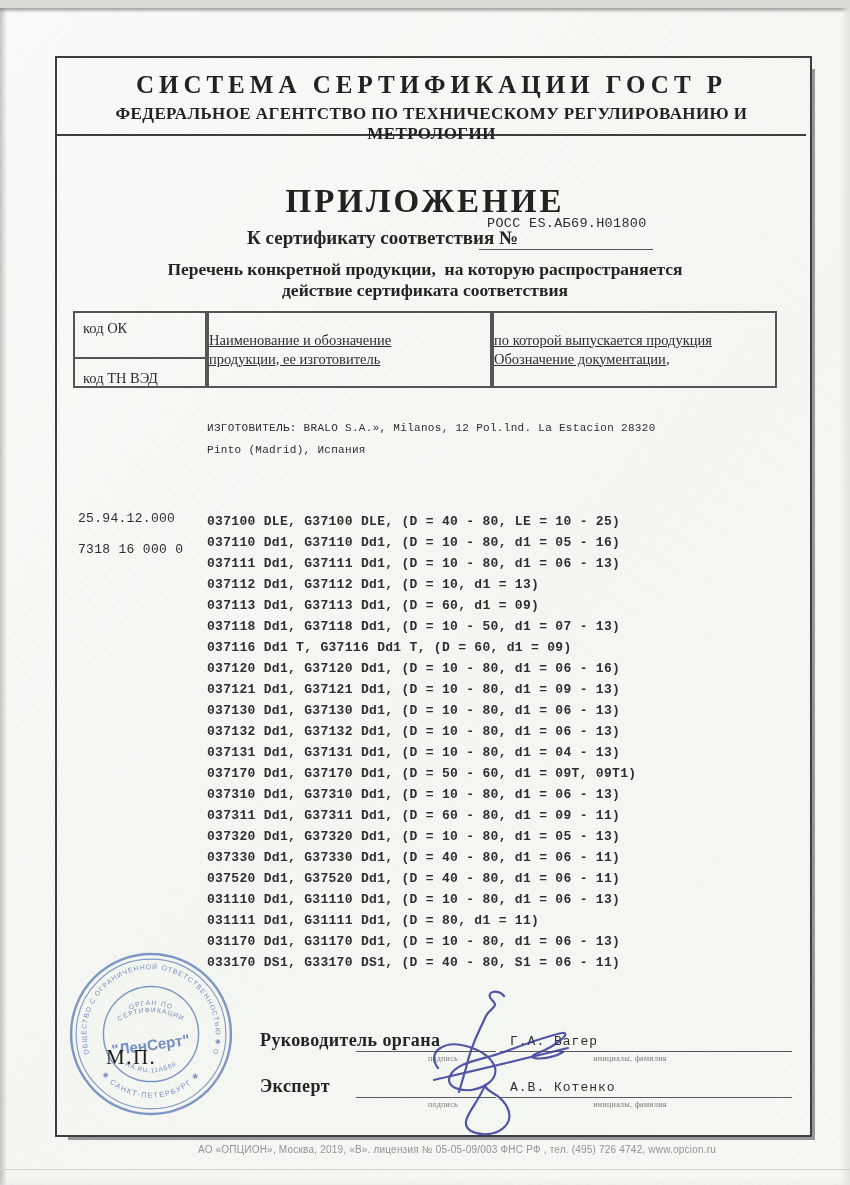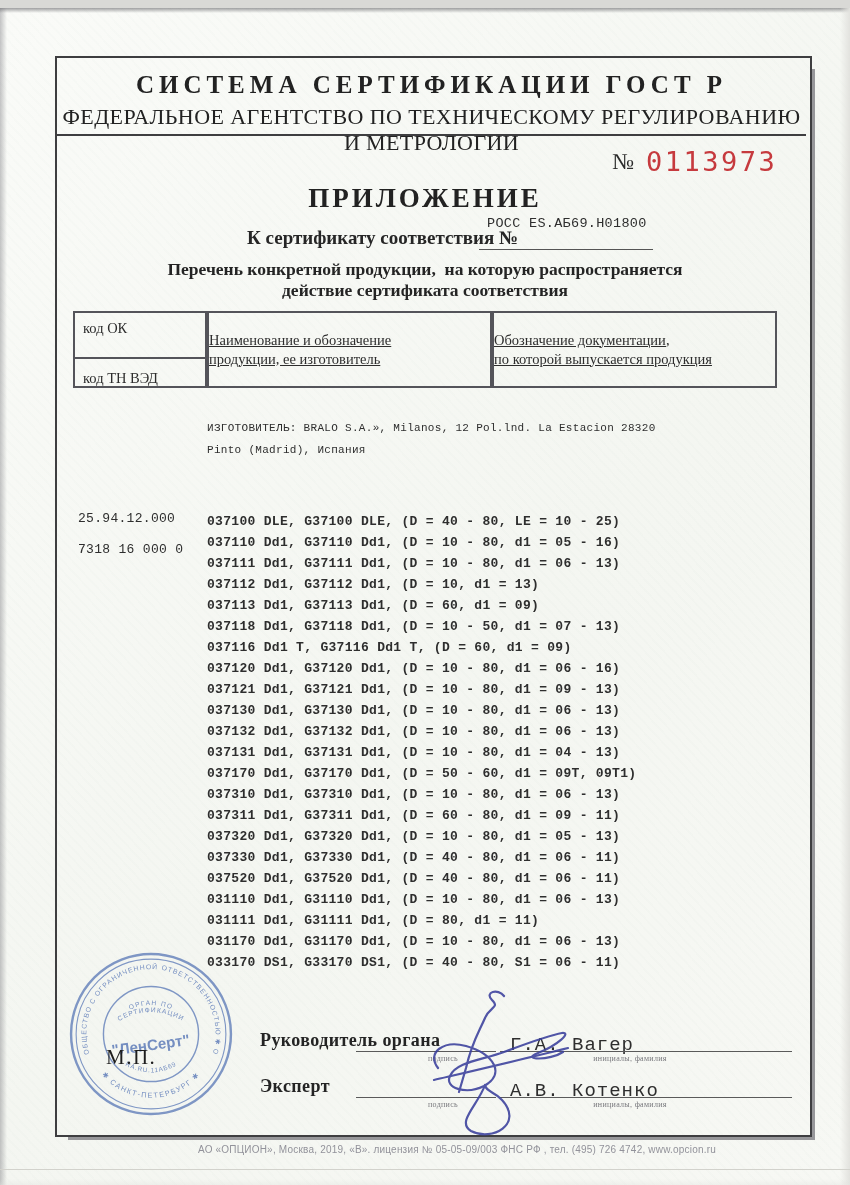--- a/index.html
+++ b/index.html
@@ -18,28 +18,28 @@
     background:linear-gradient(270deg,#e2e2de,rgba(226,226,222,0));}
   .edge-bottom{position:absolute;left:0;bottom:0;width:100%;height:14px;
     background:linear-gradient(0deg,#e4e4e0,rgba(228,228,224,0));}
 
   .frame{position:absolute;left:55px;top:48px;width:753px;height:1077px;
     border:2px solid #3e3e40;box-shadow:8px 8px 0 -5px #97979a;}
 
   .cert-header{position:absolute;left:57px;top:50px;width:749px;height:76px;
     border-bottom:2px solid #3e3e40;text-align:center;}
   .cert-header .l1{margin-top:13px;font-size:25px;font-weight:bold;letter-spacing:5px;color:#222;}
-  .cert-header .l2{margin-top:5px;font-size:22px;font-weight:normal;letter-spacing:.4px;color:#222;}
+  .cert-header .l2{margin-top:5px;font-size:17px;font-weight:bold;letter-spacing:.4px;color:#222;}
 
   .form-number{position:absolute;left:612px;top:138px;white-space:nowrap;}
   .form-number .no{font-size:23px;color:#2b2b2b;vertical-align:2px;}
   .form-number .val{font-family:"DejaVu Sans Mono",monospace;font-size:27px;color:#c63a3e;letter-spacing:2.5px;margin-left:8px;}
 
   .doc-title{position:absolute;left:0;top:175px;width:850px;text-align:center;
-    font-size:27px;font-weight:bold;letter-spacing:3px;color:#222;}
+    font-size:33px;font-weight:bold;letter-spacing:3px;color:#222;}
 
   .cert-line-label{position:absolute;left:247px;top:219px;font-size:19px;font-weight:bold;color:#262626;}
   .cert-line-number{position:absolute;left:487px;top:208px;font-family:"Liberation Mono",monospace;
     font-size:13.5px;letter-spacing:1.5px;color:#333;}
   .cert-line-underline{position:absolute;left:479px;top:241px;width:174px;border-top:1.5px solid #555;}
 
   .purpose{position:absolute;left:0;width:850px;text-align:center;font-size:17.5px;font-weight:bold;color:#242424;white-space:pre;}
   .purpose.p1{top:251px;}
   .purpose.p2{top:272px;}
 
@@ -56,21 +56,21 @@
   .code-ok{position:absolute;left:78px;top:503px;font-size:13px;}
   .code-tnved{position:absolute;left:78px;top:533.5px;font-size:13px;}
   .product-list{position:absolute;left:207px;top:503px;font-size:13px;line-height:21px;white-space:pre;font-weight:bold;}
 
   .stamp{position:absolute;left:66px;top:941px;width:170px;height:170px;}
   .mp{position:absolute;left:106px;top:1037px;font-size:21px;letter-spacing:1.5px;color:#1e1e1e;}
 
   .sig-label{position:absolute;left:232px;font-size:18px;font-weight:bold;letter-spacing:.4px;color:#242424;padding-left:28px;}
   .sig-line{position:absolute;border-bottom:1.5px solid #5a5a5a;}
   .sig-caption{position:absolute;font-size:8px;color:#77777c;letter-spacing:.3px;}
-  .sig-name{position:absolute;font-size:19px;letter-spacing:1px;}
+  .sig-name{position:absolute;font-size:13px;letter-spacing:1px;}
   .row1-label{top:1022px;}
   .row1-signline{left:356px;top:1027px;width:140px;height:16px;}
   .row1-signcap{left:428px;top:1046px;}
   .row1-name{left:510px;top:1026px;}
   .row1-nameline{left:500px;top:1027px;width:292px;height:16px;}
   .row1-namecap{left:535px;top:1046px;width:190px;text-align:center;}
   .row2-label{top:1068px;}
   .row2-signline{left:356px;top:1073px;width:140px;height:16px;}
   .row2-signcap{left:428px;top:1092px;}
   .row2-name{left:510px;top:1072px;}
@@ -92,45 +92,41 @@
   <div class="edge-right"></div>
   <div class="edge-bottom"></div>
 
   <div class="frame"></div>
 
   <div class="cert-header">
     <div class="l1">СИСТЕМА СЕРТИФИКАЦИИ ГОСТ Р</div>
     <div class="l2">ФЕДЕРАЛЬНОЕ АГЕНТСТВО ПО ТЕХНИЧЕСКОМУ РЕГУЛИРОВАНИЮ И МЕТРОЛОГИИ</div>
   </div>
 
-  <div class="form-number">
-    <span class="no">№</span>
-    <span class="val">0113973</span>
-  </div>
 
   <div class="doc-title">ПРИЛОЖЕНИЕ</div>
 
   <div class="cert-line-label">К сертификату соответствия №</div>
   <div class="cert-line-number mono">РОСС ES.АБ69.H01800</div>
   <div class="cert-line-underline"></div>
 
   <div class="purpose p1">Перечень конкретной продукции,  на которую распространяется</div>
   <div class="purpose p2">действие сертификата соответствия</div>
 
   <div class="hbox codes">
     <div class="cell1">код ОК</div>
     <div class="cell2">код ТН ВЭД</div>
   </div>
   <div class="hbox center product-col">
     <div>Наименование и обозначение</div>
     <div>продукции, ее изготовитель</div>
   </div>
   <div class="hbox center docs-col">
+    <div>по которой выпускается продукция</div>
     <div>Обозначение документации,</div>
-    <div>по которой выпускается продукция</div>
   </div>
 
   <div class="manufacturer mono">ИЗГОТОВИТЕЛЬ: BRALO S.A.», Milanos, 12 Pol.lnd. La Estacion 28320
 Pinto (Madrid), Испания</div>
   <div class="code-ok mono">25.94.12.000</div>
   <div class="code-tnved mono">7318 16 000 0</div>
   <div class="product-list mono">037100 DLE, G37100 DLE, (D = 40 - 80, LE = 10 - 25)
 037110 Dd1, G37110 Dd1, (D = 10 - 80, d1 = 05 - 16)
 037111 Dd1, G37111 Dd1, (D = 10 - 80, d1 = 06 - 13)
 037112 Dd1, G37112 Dd1, (D = 10, d1 = 13)

